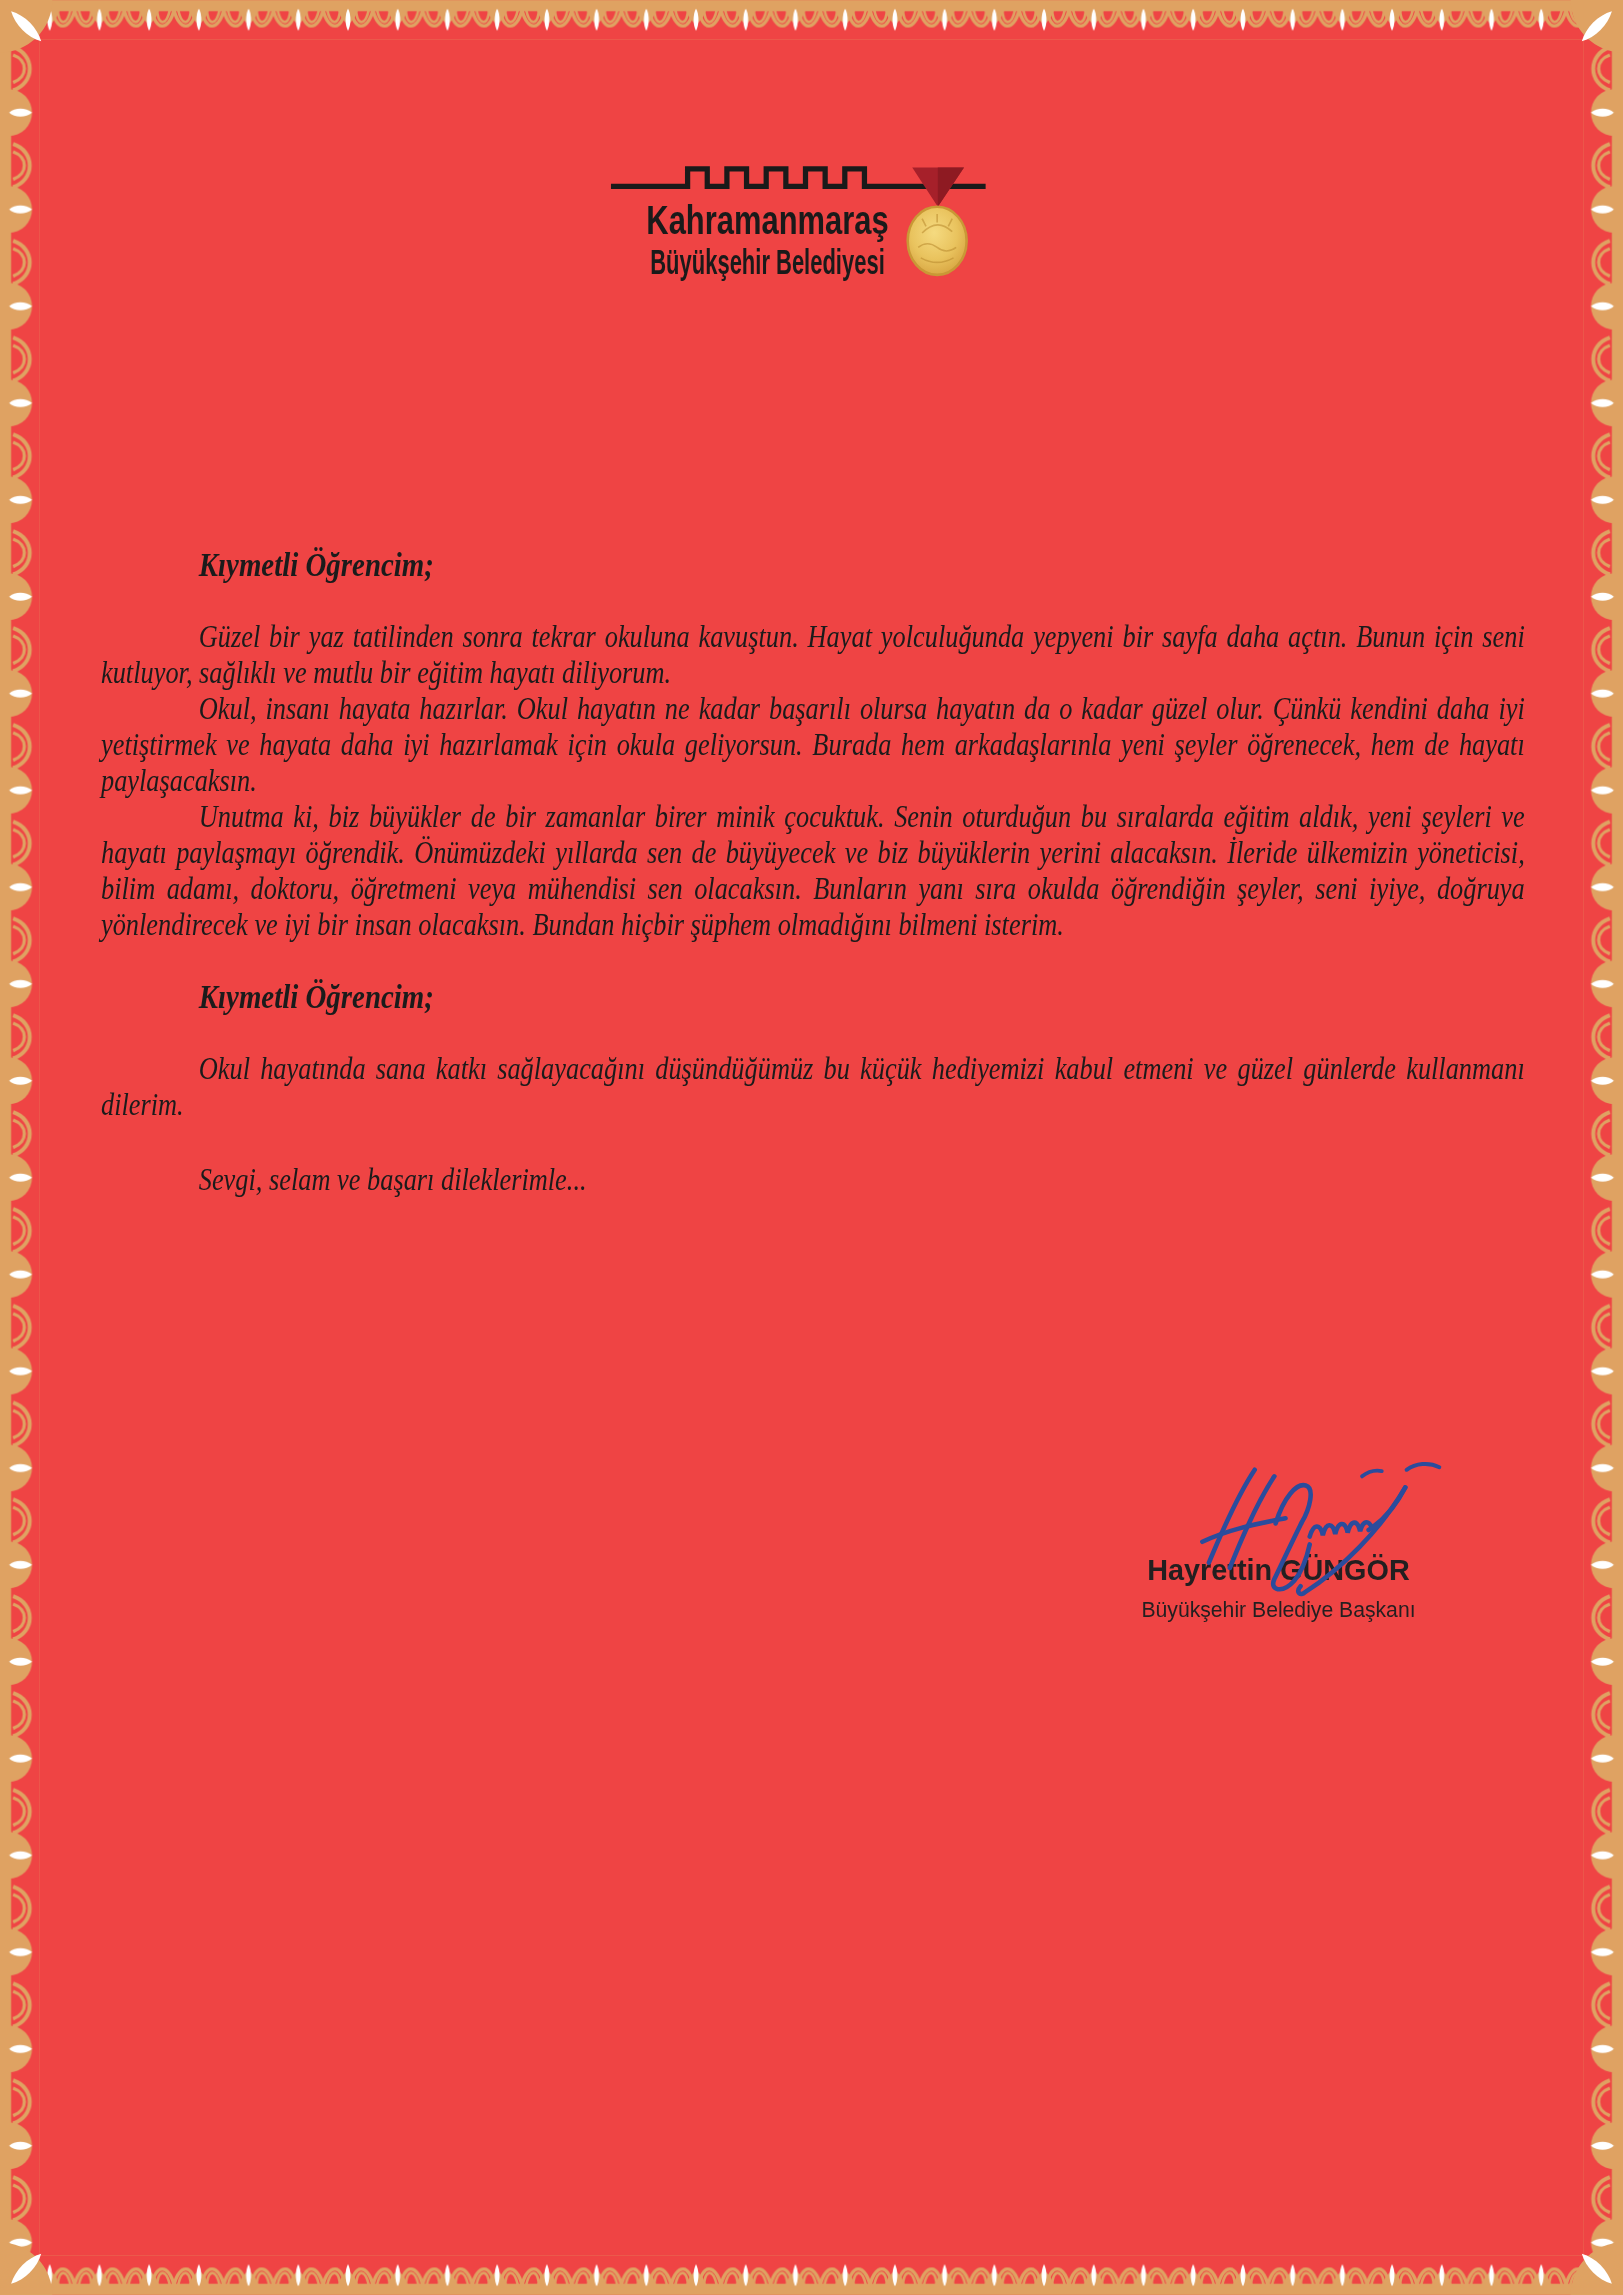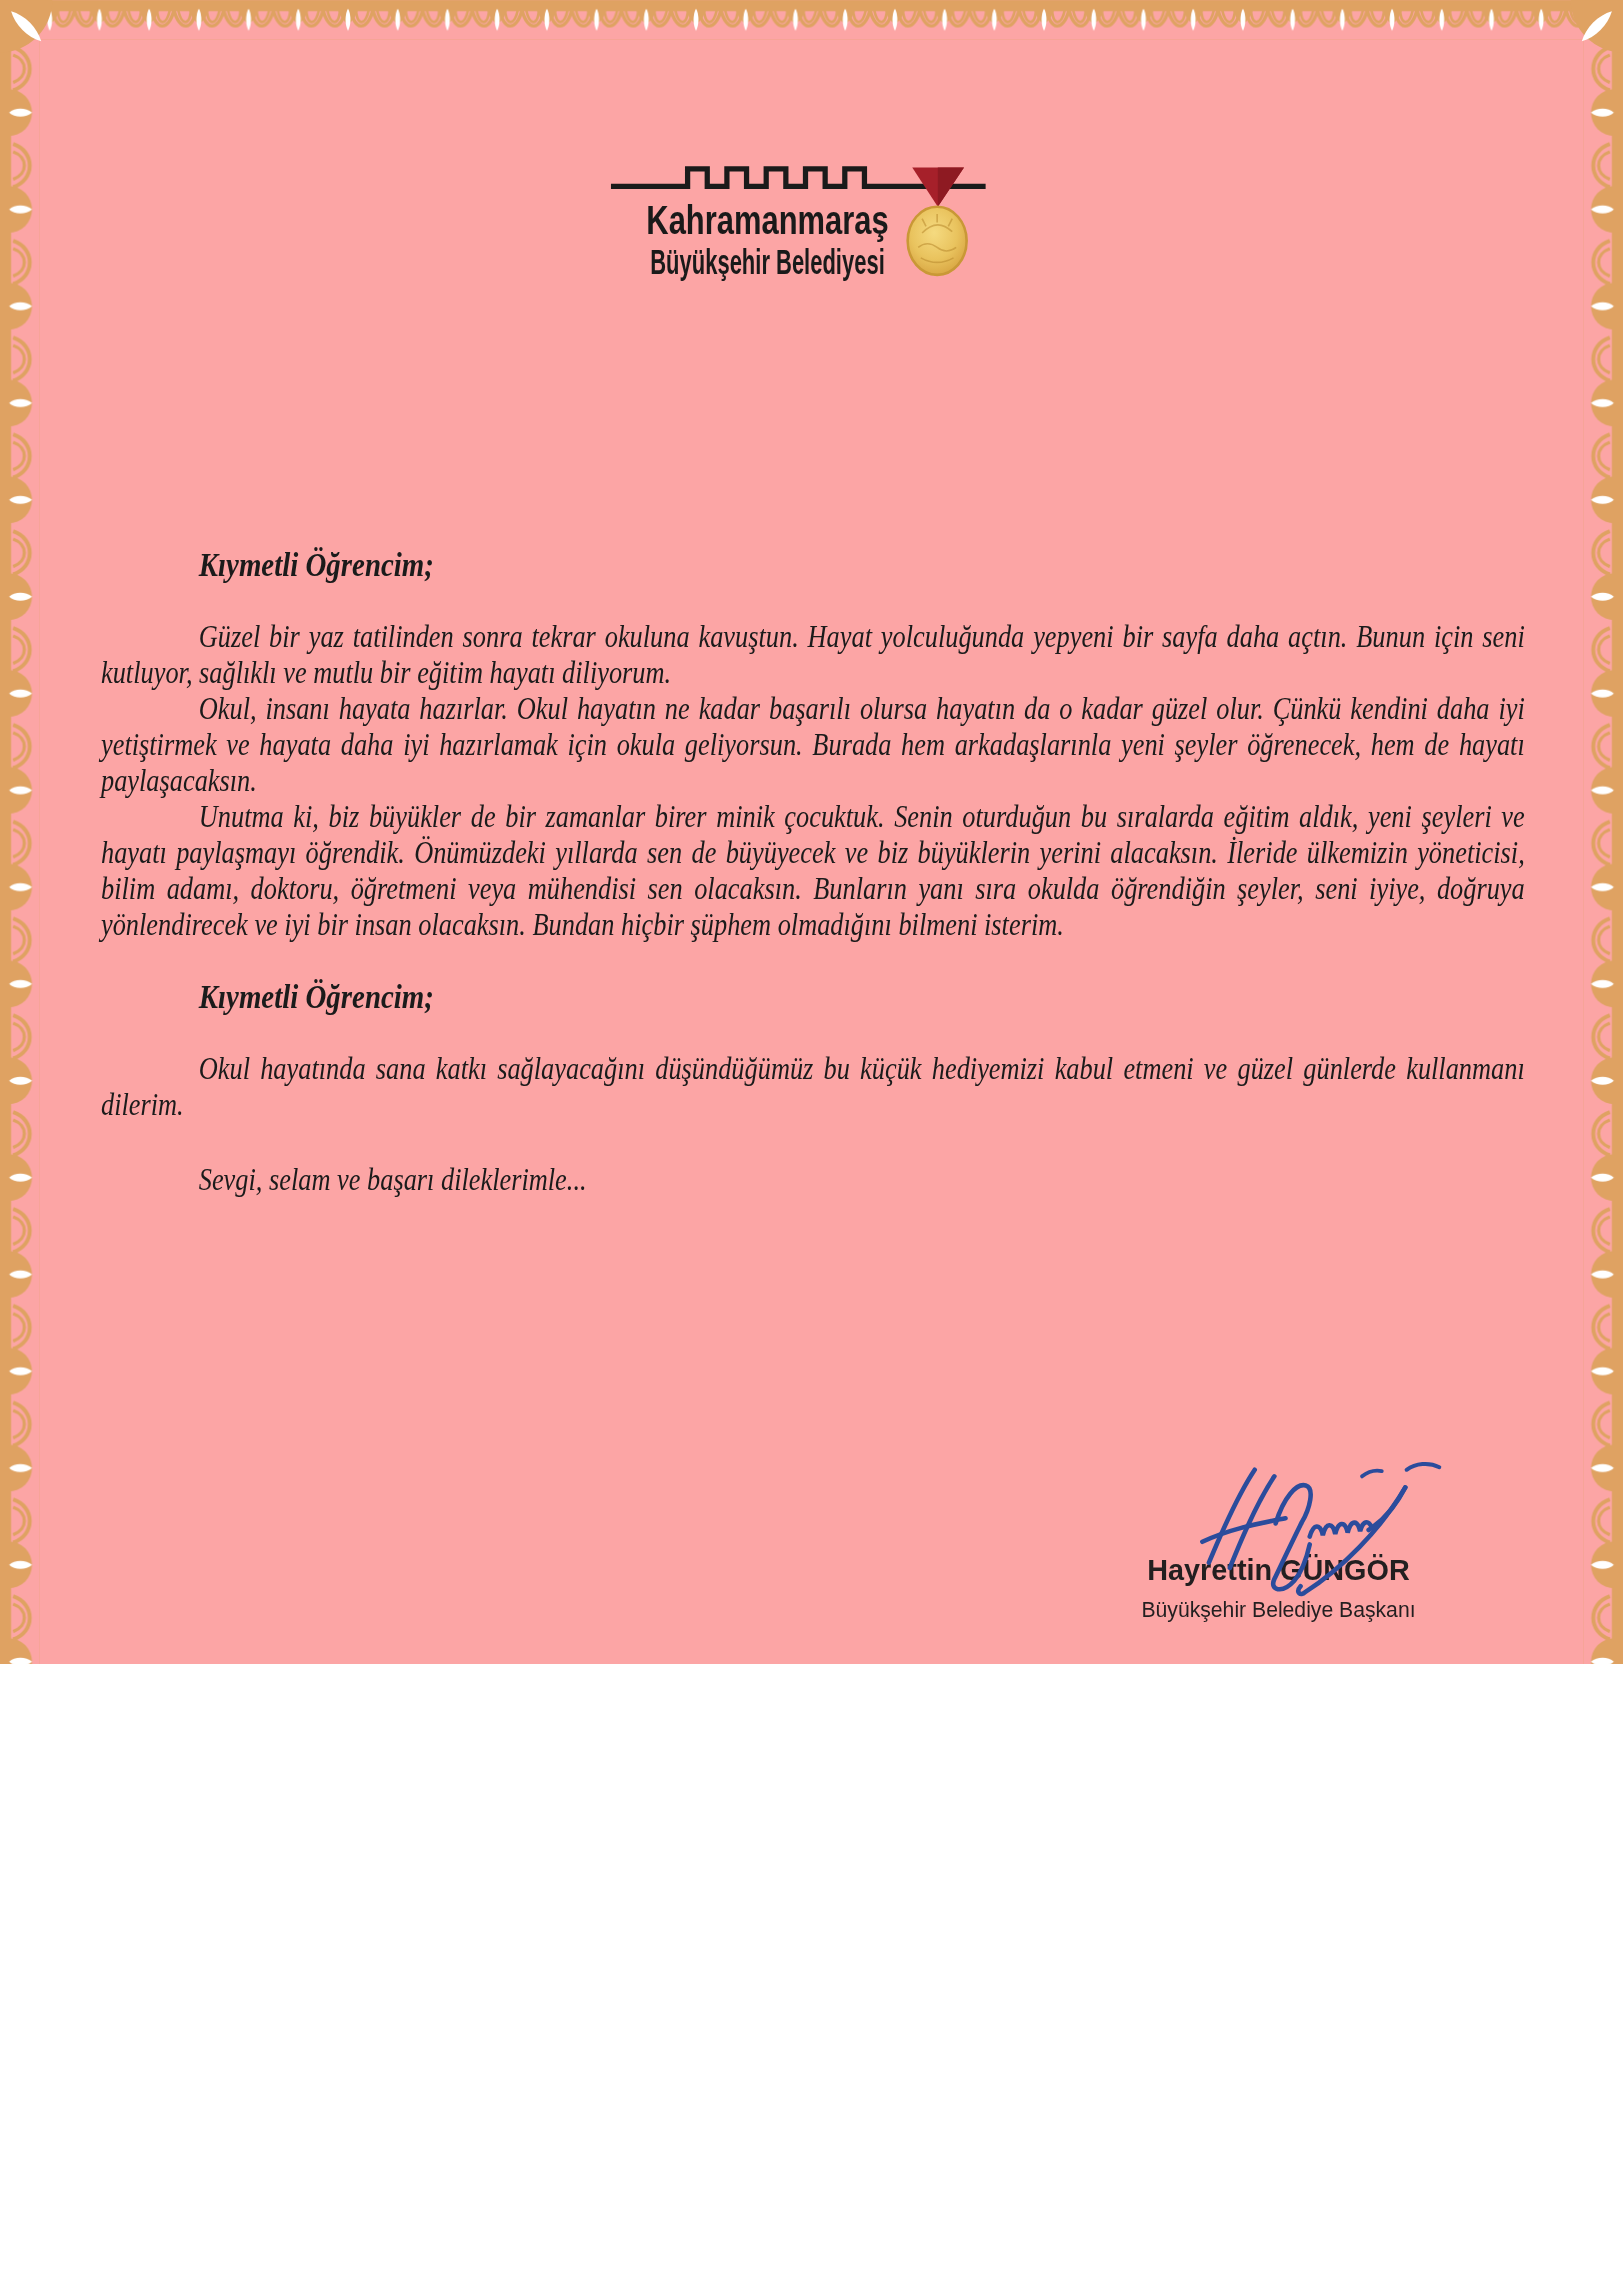--- a/index.html
+++ b/index.html
@@ -1,20 +1,20 @@
 <!DOCTYPE html>
 <html lang="tr" style="font-size:10.5px"><head>
 <meta charset="utf-8">
 <title>Letter</title>
 <style>
   html,body{margin:0;padding:0;background:#ffffff;}
   .page{
     position:relative;
-    width:1623px;height:1664px;
-    background:#fca5a5;
+    width:1623px;height:2295px;
+    background:#ef4444;
     overflow:hidden;
     font-family:"Liberation Serif", serif;
   }
   svg.border-frame{position:absolute;left:0;top:0;z-index:1;}
   .logo-wrap{position:absolute;left:609px;top:149px;width:393px;height:164px;z-index:2;}
   .content{
     position:absolute;left:101px;top:547px;width:1675px;z-index:2;
     transform:scaleX(0.85);transform-origin:0 0;
     color:#1b1b1b;font-style:italic;
   }

